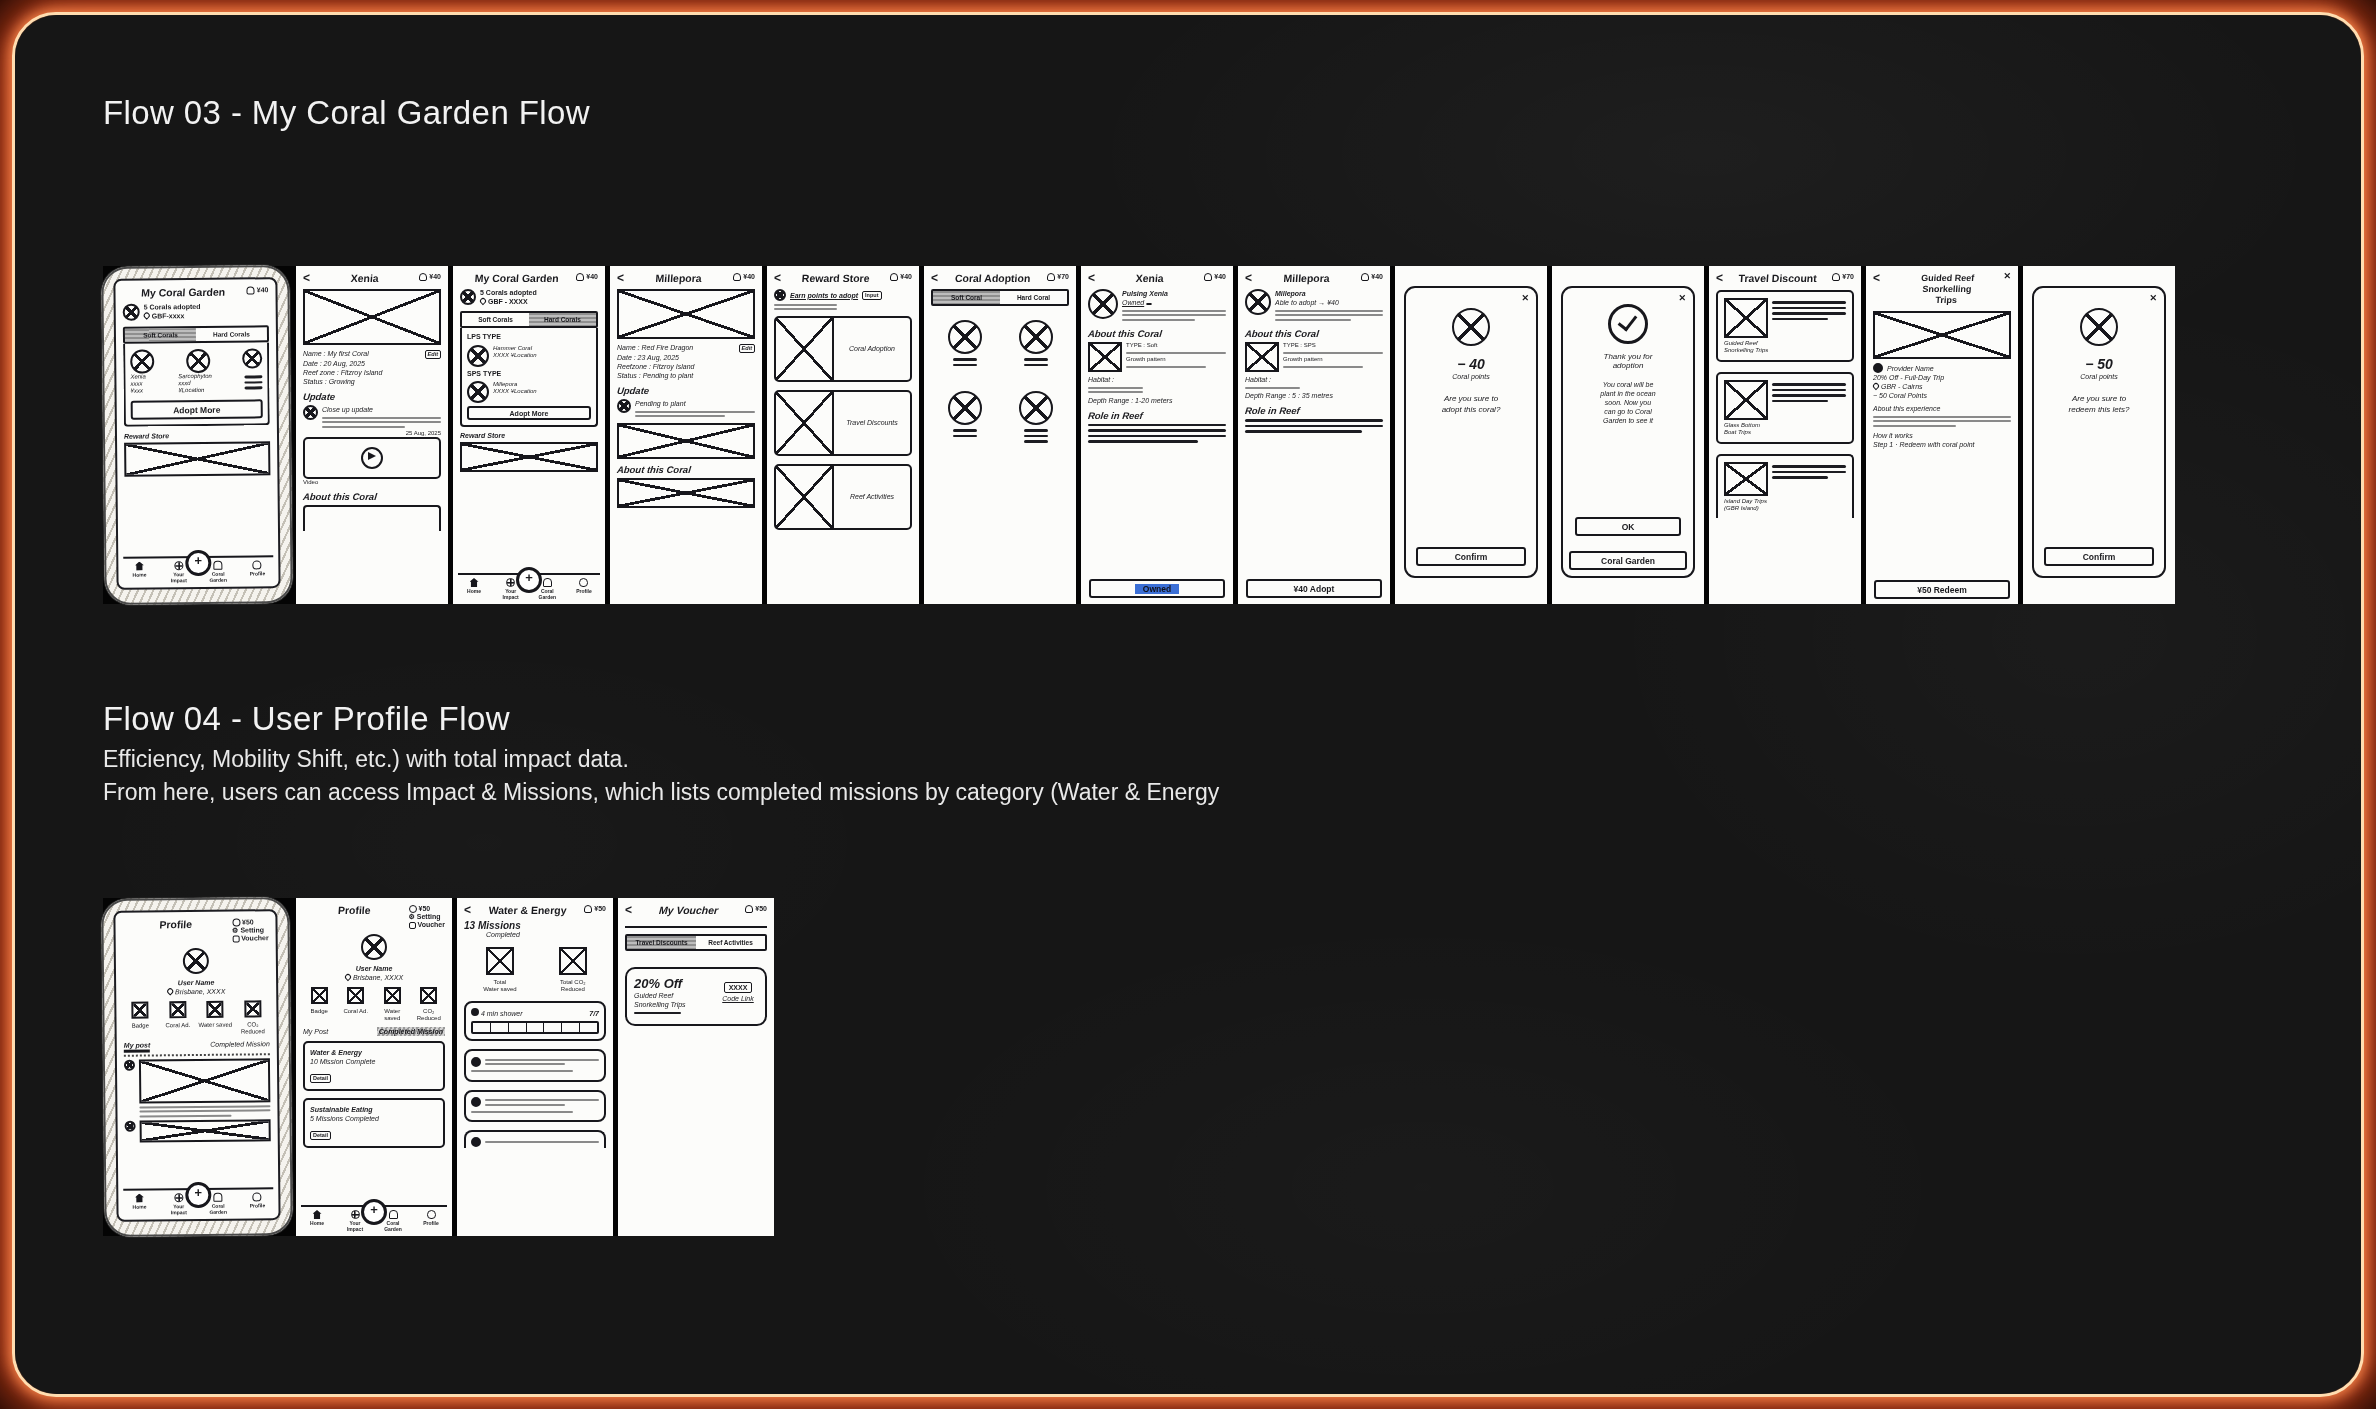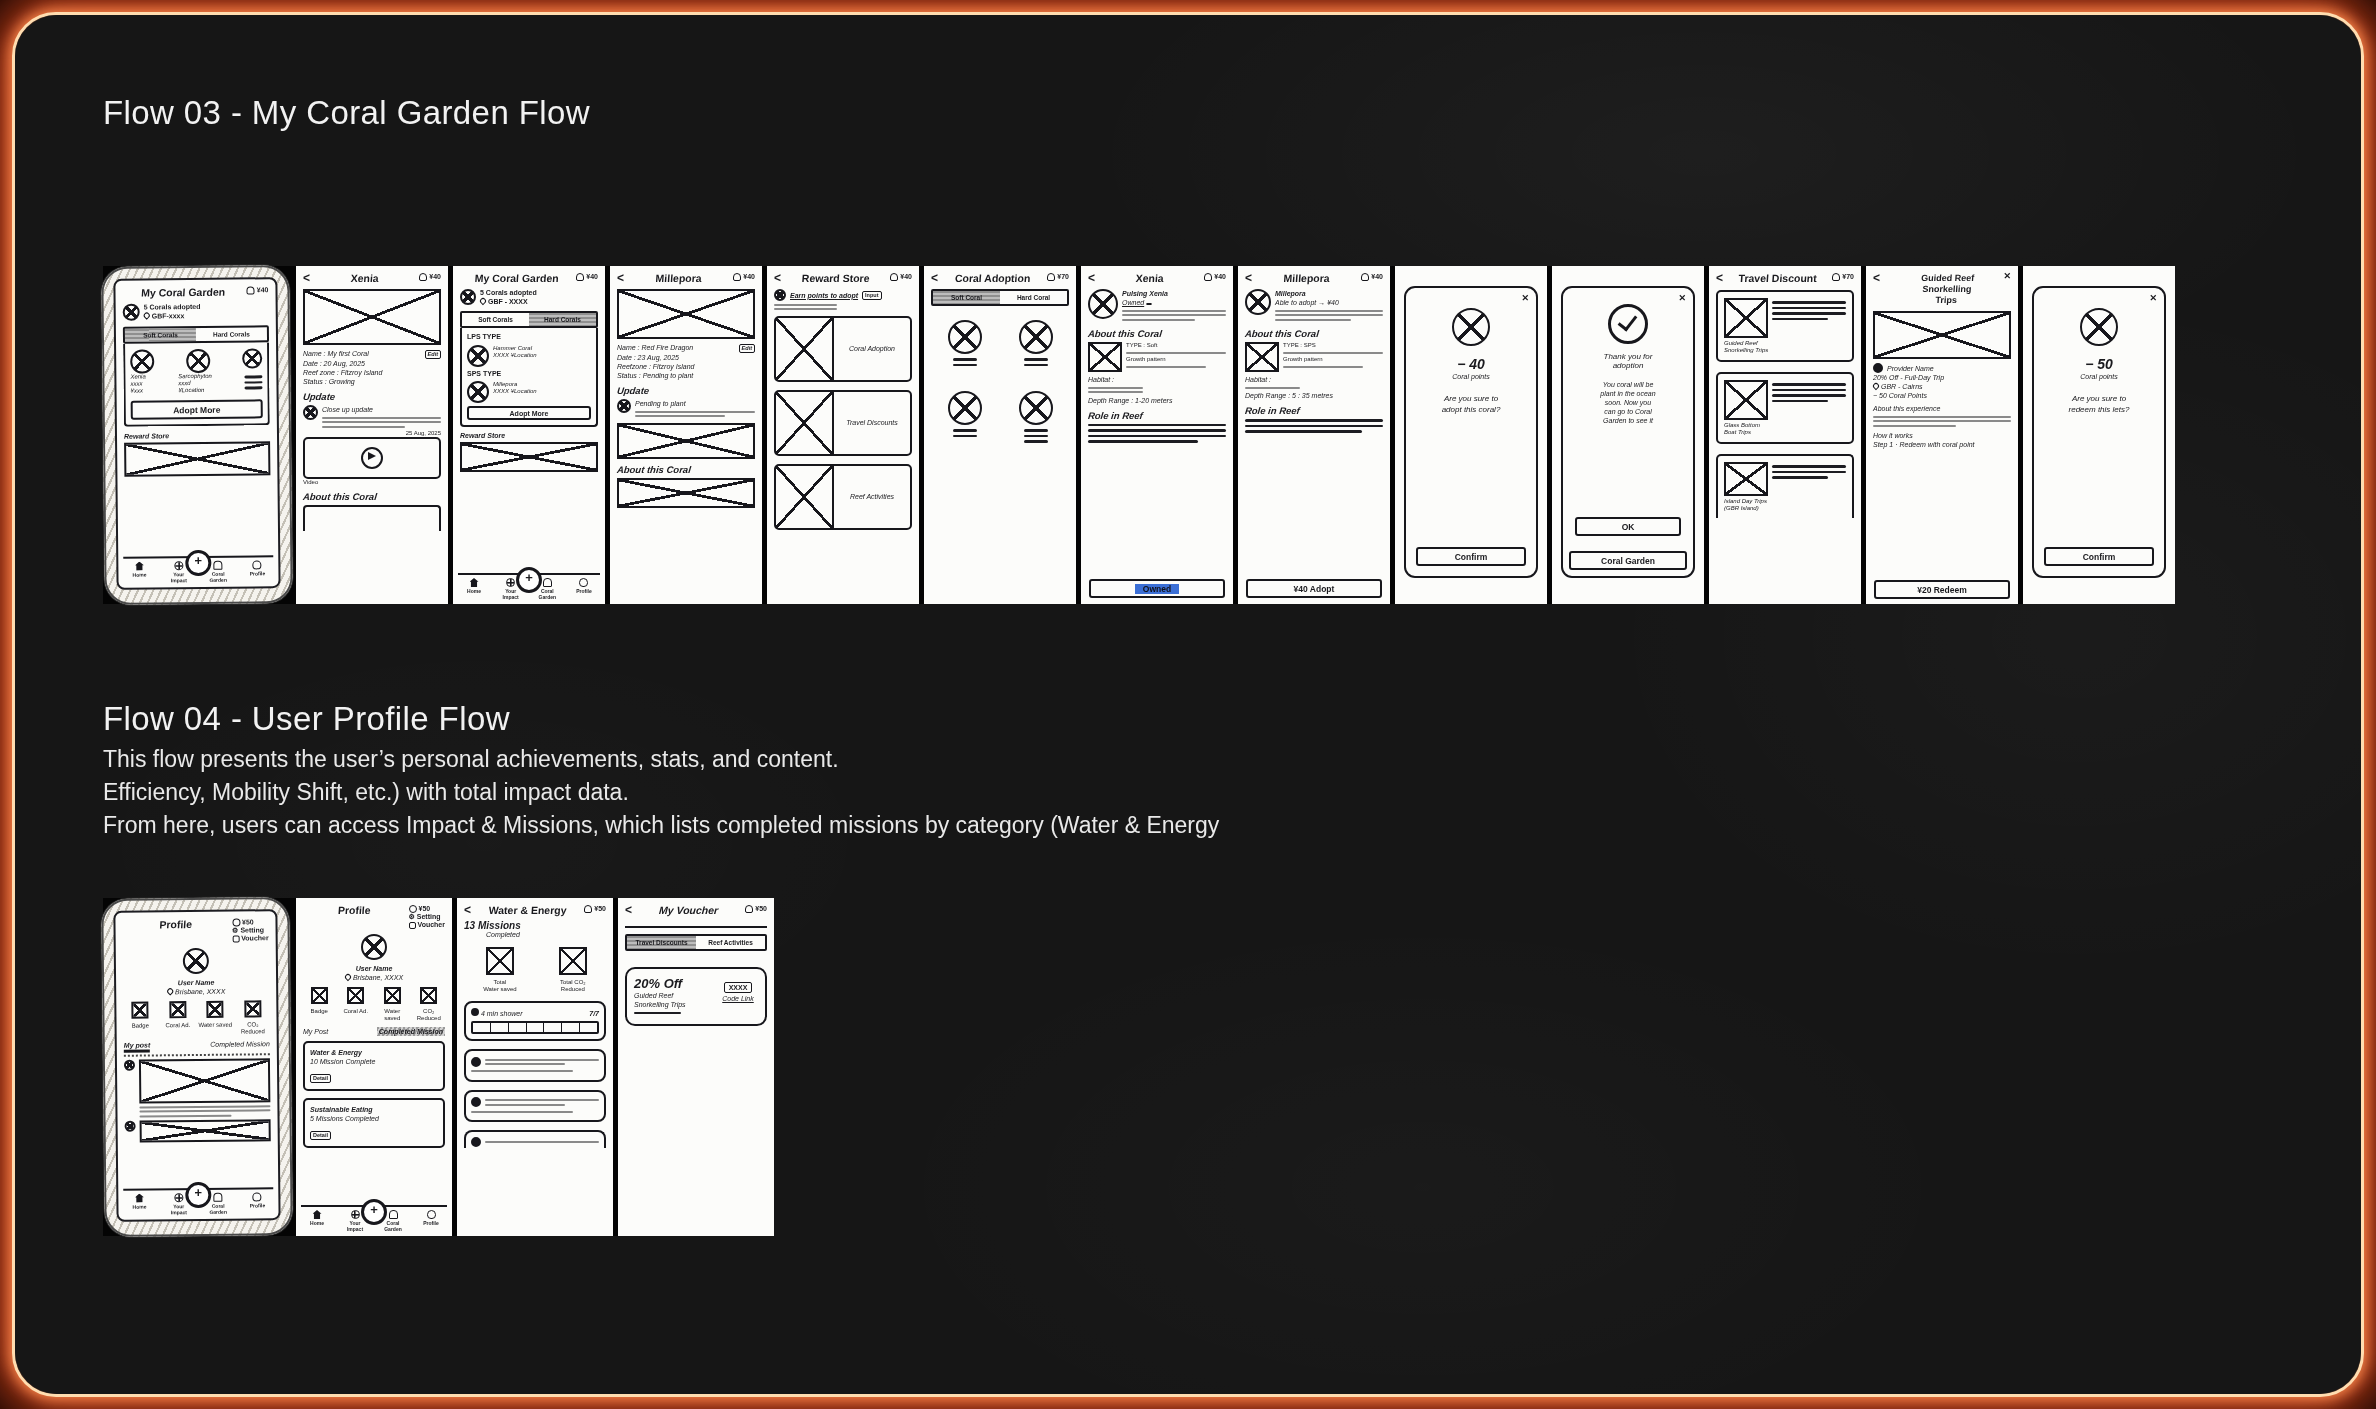--- a/index.html
+++ b/index.html
@@ -602,42 +602,41 @@
     <div class="hand" style="margin-top:4px;">About this experience</div>
     <div>
         <div class="lng"></div>
         <div class="lng"></div>
         <div class="lng" style="width:60%;"></div>
       </div>
     <div class="hand" style="margin-top:4px;">
       <div>How it works</div>
       <div>Step 1 · Redeem with coral point</div>
     </div>
-    <div class="sbtn" style="position:absolute;left:8px;right:8px;bottom:5px;">¥20 Redeem</div>
+    <div class="sbtn" style="position:absolute;left:8px;right:8px;bottom:5px;">¥50 Redeem</div>
   </div>
 
   <div class="scr">
     <div class="modal">
       <span class="mx">✕</span>
       <span class="cx" style="width:38px;height:38px;display:inline-block;margin-top:8px;"></span>
       <div class="amount">− 50</div>
       <div class="hand">Coral points</div>
       <div class="qtxt">
         <div>Are you sure to</div>
         <div>redeem this lets?</div>
       </div>
       <div class="sbtn" style="position:absolute;left:10px;right:10px;bottom:10px;">Confirm</div>
     </div>
   </div>
 
 </div>
 
 <h1 class="flow-title" id="f4-title">Flow 04 - User Profile Flow</h1>
 <div class="flow-desc" id="f4-desc">
-  <div>This flow presents the user’s personal achievements, stats, and content.</div>
   <div>Efficiency, Mobility Shift, etc.) with total impact data.</div>
   <div>From here, users can access Impact &amp; Missions, which lists completed missions by category (Water &amp; Energy</div>
 </div>
 
 <div class="strip" id="row2">
 
   <div class="phone">
     <div class="scr">
       <div class="shead">
         <span class="stt">Profile</span>

